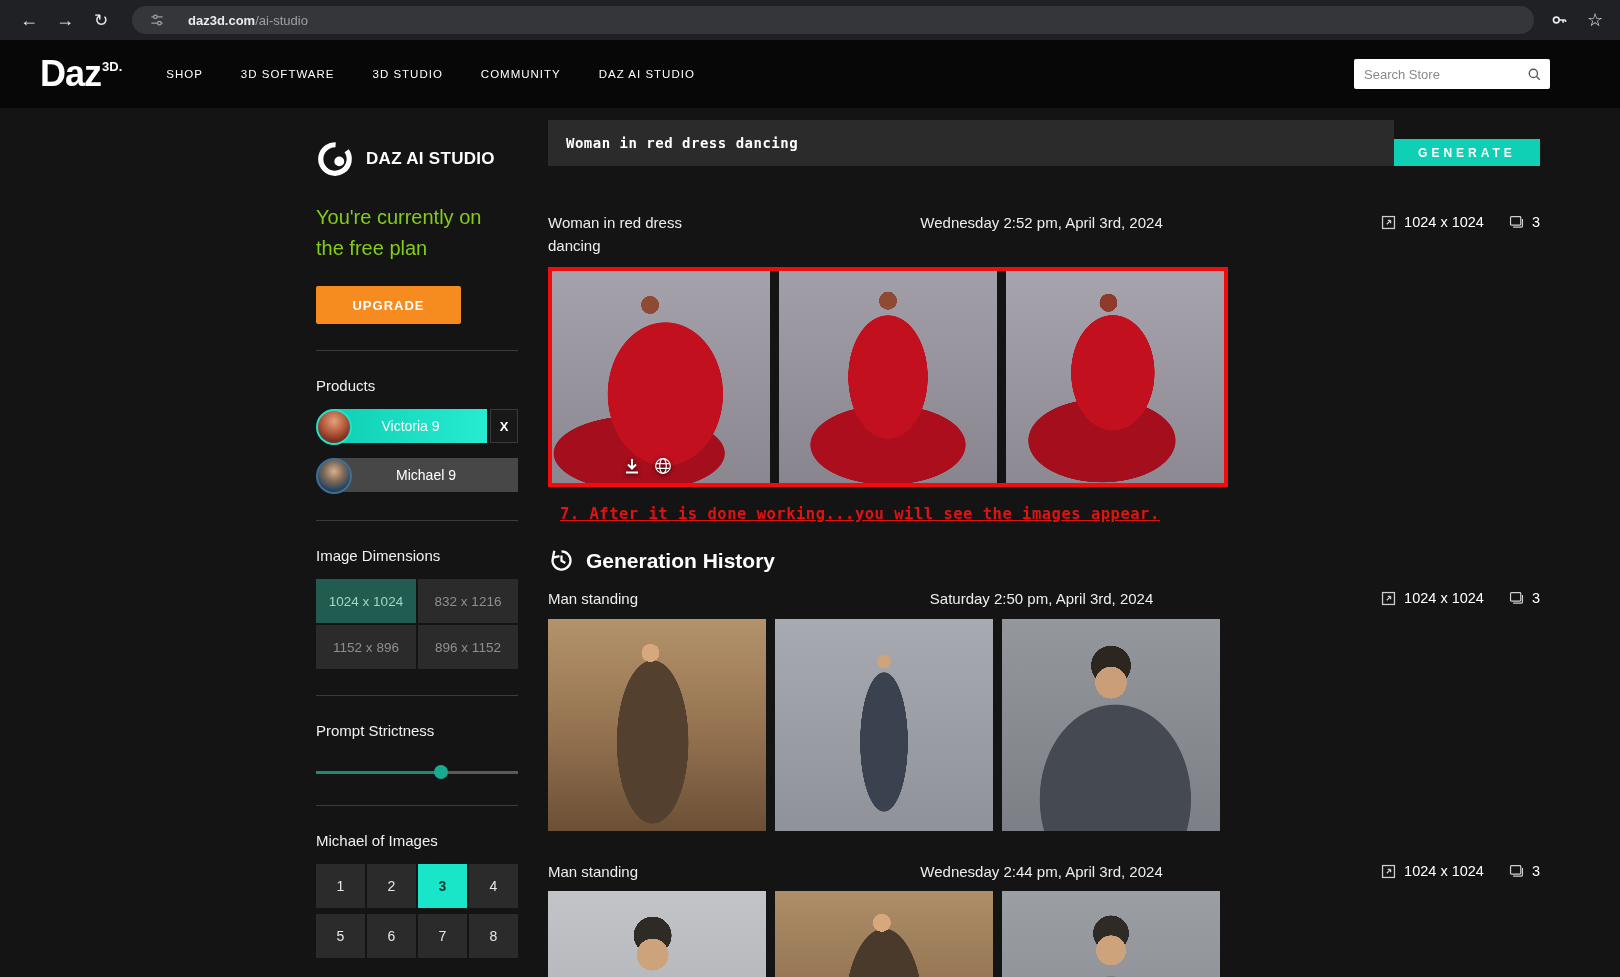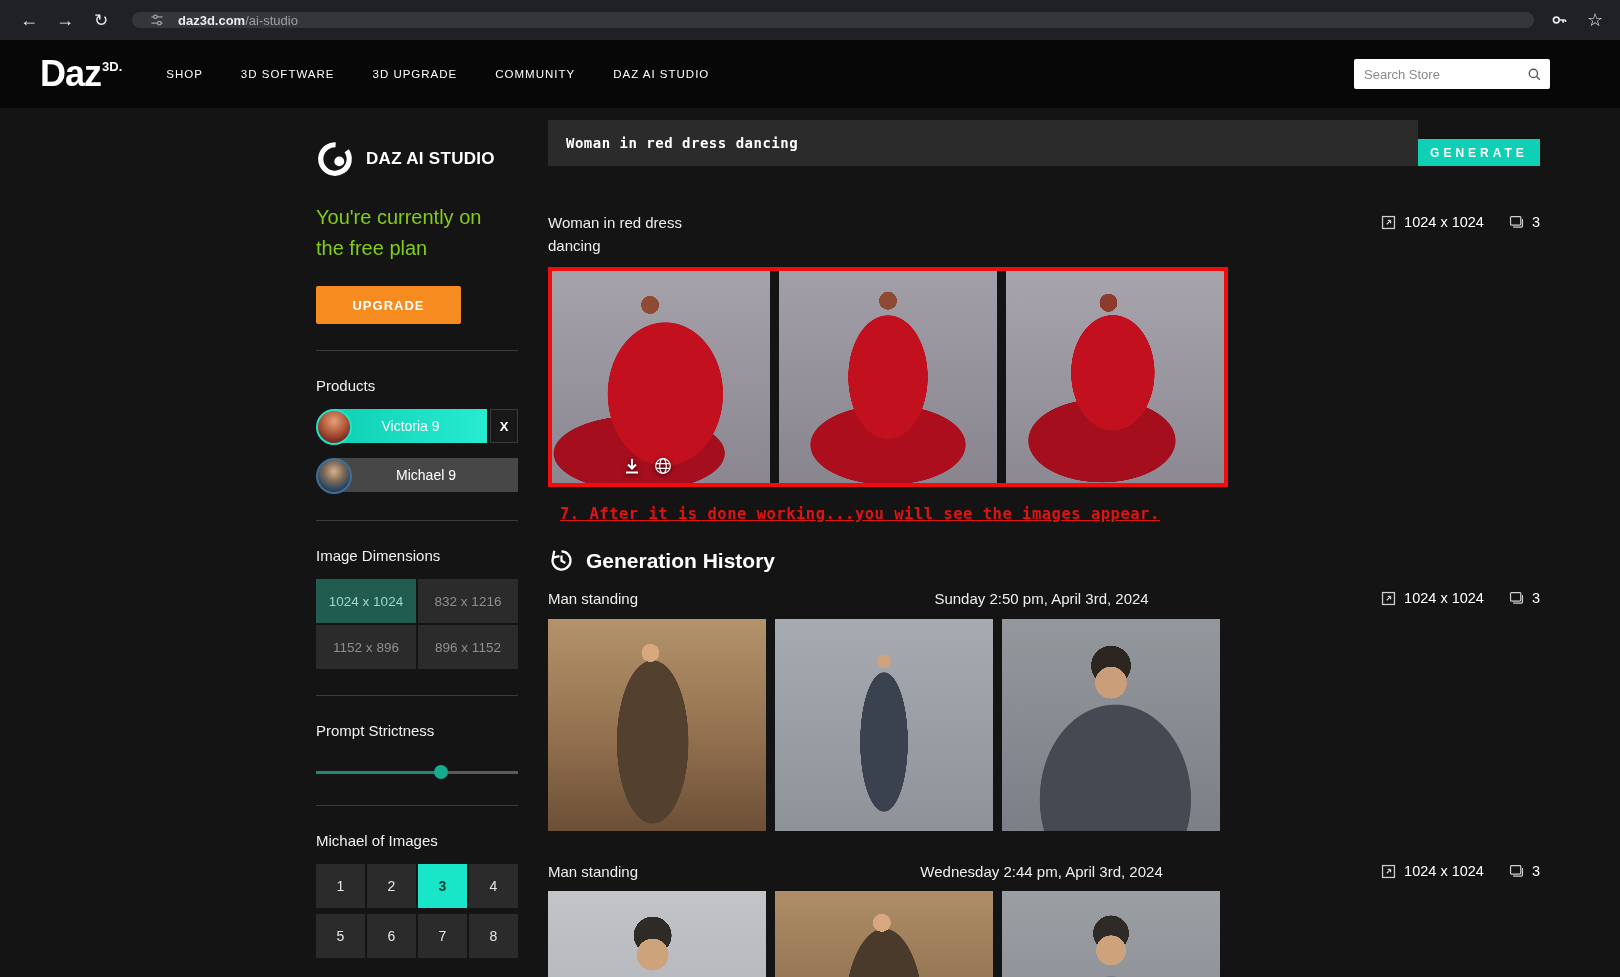--- a/index.html
+++ b/index.html
@@ -6,22 +6,22 @@
   html,body { width:1620px; height:977px; overflow:hidden; background:#000; }
   body { font-family:"Liberation Sans", sans-serif; }
 
   .page { width:1620px; height:977px; display:flex; flex-direction:column; overflow:hidden; }
 
   
   .chrome { height:40px; background:#202124; display:flex; align-items:center; padding:0 14px; flex:0 0 auto; }
   .navbtn { width:30px; height:30px; border-radius:50%; display:flex; align-items:center; justify-content:center;
             color:#e8eaed; font-size:18px; cursor:pointer; flex:0 0 auto; margin-right:6px; }
   .navbtn.reload { font-size:17px; }
-  .urlbar { flex:1; height:16px; background:#35363a; border-radius:14px; margin:0 10px; display:flex; align-items:center;
-            padding:0 14px; gap:10px; min-width:0; }
+  .urlbar { flex:1; height:28px; background:#35363a; border-radius:14px; margin:0 10px; display:flex; align-items:center;
+            padding:0 14px; gap:20px; min-width:0; }
   .url-text { font-size:13px; white-space:nowrap; overflow:hidden; }
   .url-text .host { color:#e8eaed; font-weight:600; }
   .url-text .path { color:#9aa0a6; font-weight:400; }
   .chrome-right { display:flex; align-items:center; gap:14px; margin-left:4px; }
   .chrome-icon { display:flex; align-items:center; justify-content:center; width:22px; height:22px; }
   .star { color:#e8eaed; font-size:18px; line-height:1; }
 
   
   .site-header { height:68px; background:#070707; display:flex; align-items:center; padding:0 70px 0 40px; flex:0 0 auto; }
   .logo { color:#fff; font-size:36px; font-weight:600; letter-spacing:-1px; display:flex; align-items:flex-start; cursor:pointer; }
@@ -70,21 +70,21 @@
   .num-btn { height:44px; background:#2b2b2b; color:#e8e8e8; font-size:14px; display:flex; align-items:center;
              justify-content:center; cursor:pointer; }
   .num-btn.selected { background:#19e6c8; color:#073f36; font-weight:700; }
 
   
   .main { flex:1; margin:0 80px 0 30px; padding-top:12px; min-width:0; }
   .prompt-bar { display:flex; height:46px; margin-bottom:46px; }
   .prompt-input { flex:1; background:#2b2b2b; display:flex; align-items:center; padding:0 18px;
                   font-family:"DejaVu Sans Mono", monospace; font-size:14px; font-weight:700; color:#fff;
                   letter-spacing:.5px; cursor:text; }
-  .generate-btn { width:122px; background:#0fd0b4; color:#fff; font-size:12px; font-weight:700; letter-spacing:4px;
+  .generate-btn { width:146px; background:#0fd0b4; color:#fff; font-size:12px; font-weight:700; letter-spacing:4px;
                   border:0; cursor:pointer; font-family:"Liberation Sans", sans-serif;margin-top:19px; }
 
   .gen-header { display:flex; align-items:flex-start; margin-bottom:10px; color:#ededed; font-size:15px; }
   .gen-prompt { width:155px; line-height:1.5; flex:0 0 auto; }
   .gen-date { flex:1; text-align:center; line-height:1.5; }
   .gen-meta { display:flex; align-items:center; gap:7px; margin-left:auto; flex:0 0 auto; line-height:1.5; }
   .gen-meta .sep { width:10px; }
   .meta-label { color:#fff; font-size:14.5px; }
 
   .image-row { display:flex; gap:9px; width:max-content; }
@@ -178,21 +178,21 @@
   </div>
 
   <div class="site-header">
     <div class="logo">
       <span>Daz</span>
         <sup>3D.</sup>
     </div>
     <nav class="nav">
       <a href="#">SHOP</a>
       <a href="#">3D SOFTWARE</a>
-      <a href="#">3D UPGRADE</a>
+      <a href="#">3D STUDIO</a>
       <a href="#">COMMUNITY</a>
       <a href="#">DAZ AI STUDIO</a>
     </nav>
     <div class="search">
       <input placeholder="Search Store" style="">
       <span style="display:flex;">
         <svg width="15" height="15" viewBox="0 0 20 20">
             <circle cx="8.5" cy="8.5" r="5.5" fill="none" stroke="#555" stroke-width="1.8"></circle>
             <path d="M12.7 12.7 L17 17" stroke="#555" stroke-width="1.8"></path>
           </svg>
@@ -270,20 +270,21 @@
     <main class="main">
 
       <div class="prompt-bar">
         <div class="prompt-input">Woman in red dress dancing</div>
         <button class="generate-btn">GENERATE</button>
       </div>
 
       <section>
         <div class="gen-header">
           <div class="gen-prompt">Woman in red dress dancing</div>
+          <div class="gen-date">Wednesday 2:52 pm, April 3rd, 2024</div>
           <div class="gen-meta">
             <span style="display:flex;">
               <svg width="17" height="17" viewBox="0 0 20 20">
                   <rect x="3" y="3" width="14" height="14" fill="none" stroke="#cfcfcf" stroke-width="1.5"></rect>
                   <path d="M8 12 L12.5 7.5 M12.5 7.5 h-3.4 M12.5 7.5 v3.4" stroke="#cfcfcf" stroke-width="1.5" fill="none"></path>
                 </svg>
             </span>
             <span class="meta-label">1024 x 1024</span>
             <span class="sep"></span>
             <span style="display:flex;">
@@ -327,21 +328,21 @@
               <path d="M5.6 3.4 L4.4 9.4 L10.2 8.2" fill="none" stroke="#fff" stroke-width="2" stroke-linejoin="round"></path>
               <path d="M12 7.5 v4.8 l3.4 2" fill="none" stroke="#fff" stroke-width="2"></path>
             </svg>
         </span>
         <span class="history-title">Generation History</span>
       </div>
 
       <section class="history-entry">
         <div class="gen-header">
           <div class="gen-prompt">Man standing</div>
-          <div class="gen-date">Sunday 2:50 pm, April 3rd, 2024</div>
+          <div class="gen-date">Saturday 2:50 pm, April 3rd, 2024</div>
           <div class="gen-meta">
             <span style="display:flex;">
               <svg width="17" height="17" viewBox="0 0 20 20">
                   <rect x="3" y="3" width="14" height="14" fill="none" stroke="#cfcfcf" stroke-width="1.5"></rect>
                   <path d="M8 12 L12.5 7.5 M12.5 7.5 h-3.4 M12.5 7.5 v3.4" stroke="#cfcfcf" stroke-width="1.5" fill="none"></path>
                 </svg>
             </span>
             <span class="meta-label">1024 x 1024</span>
             <span class="sep"></span>
             <span style="display:flex;">

